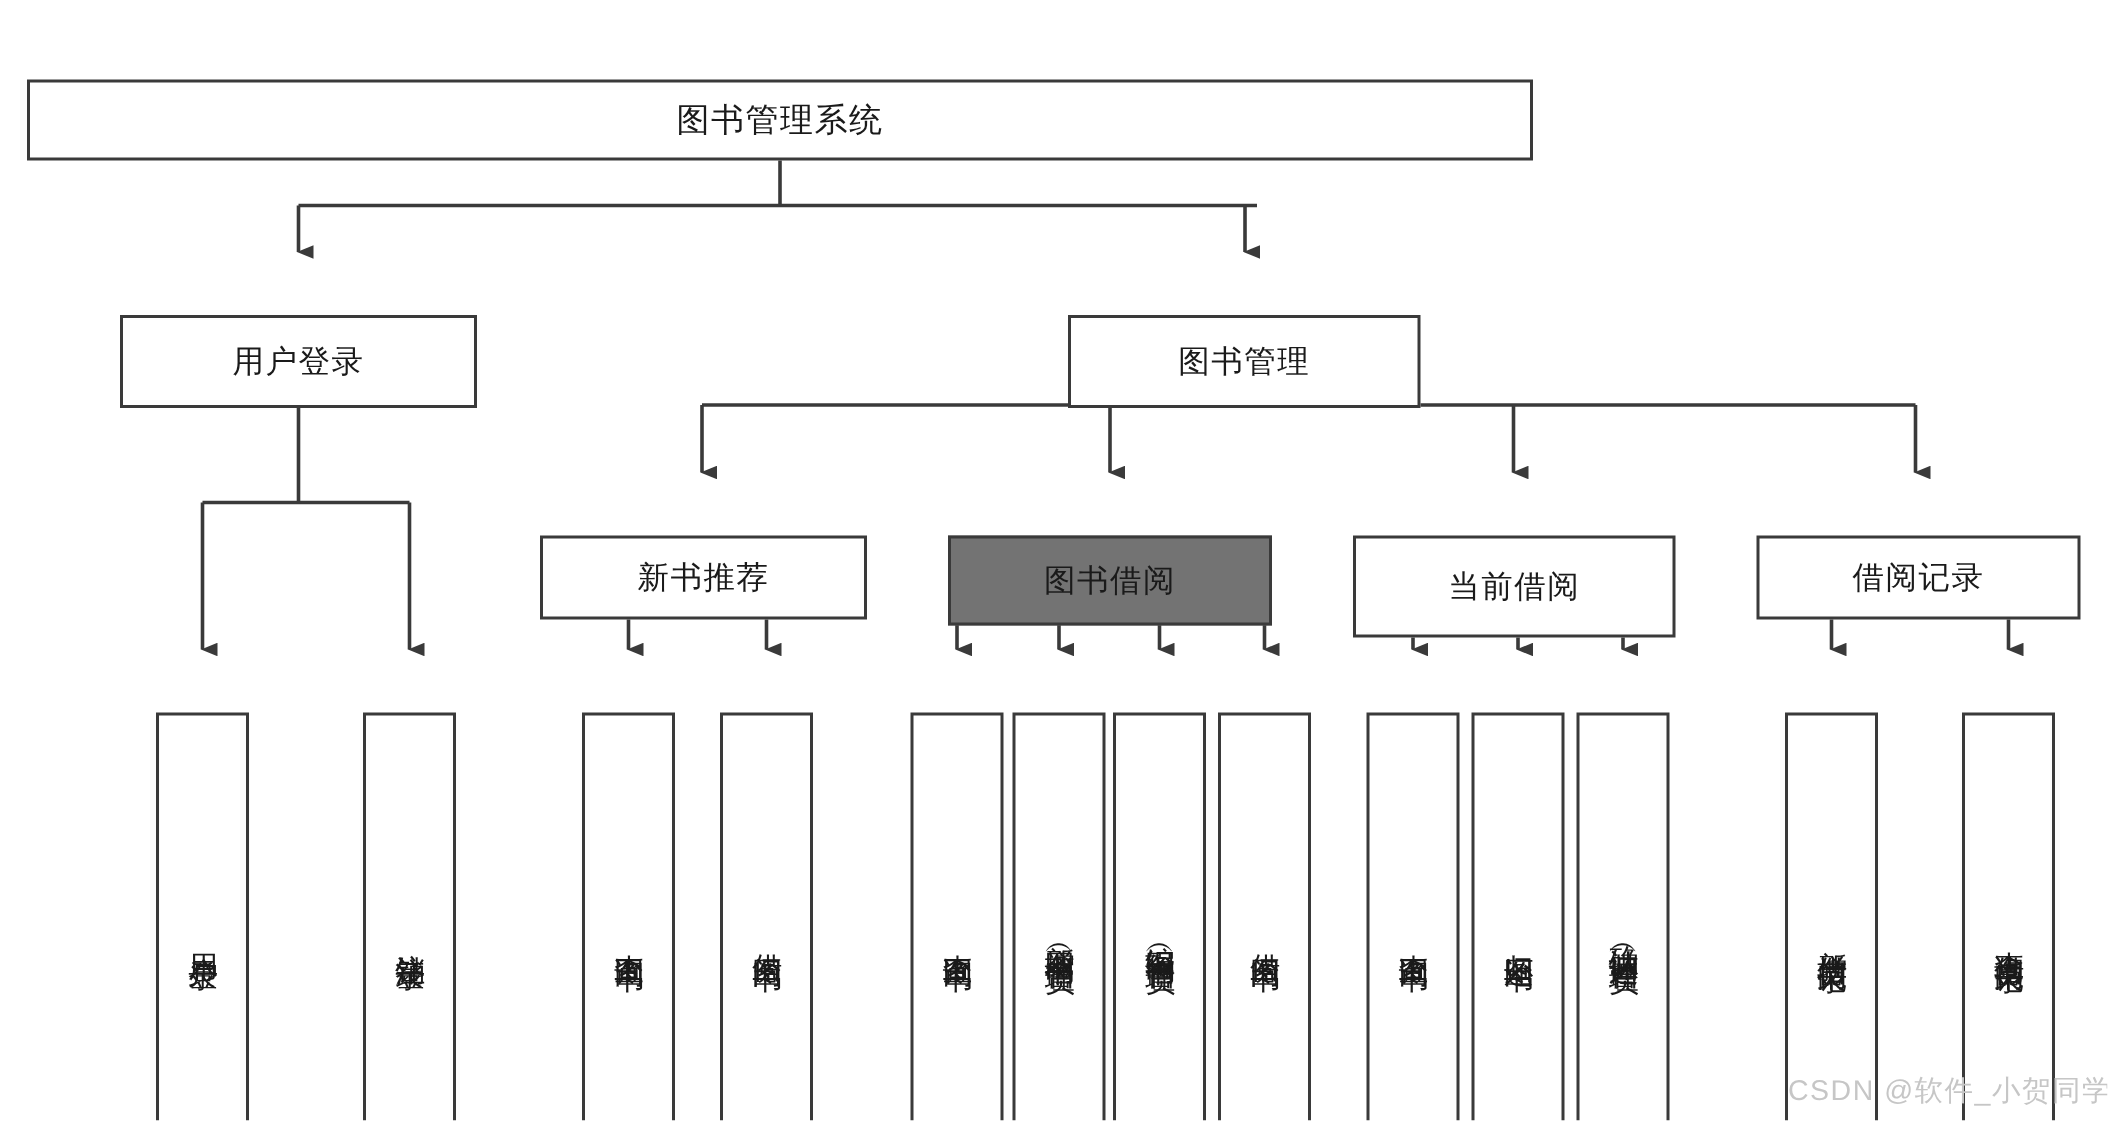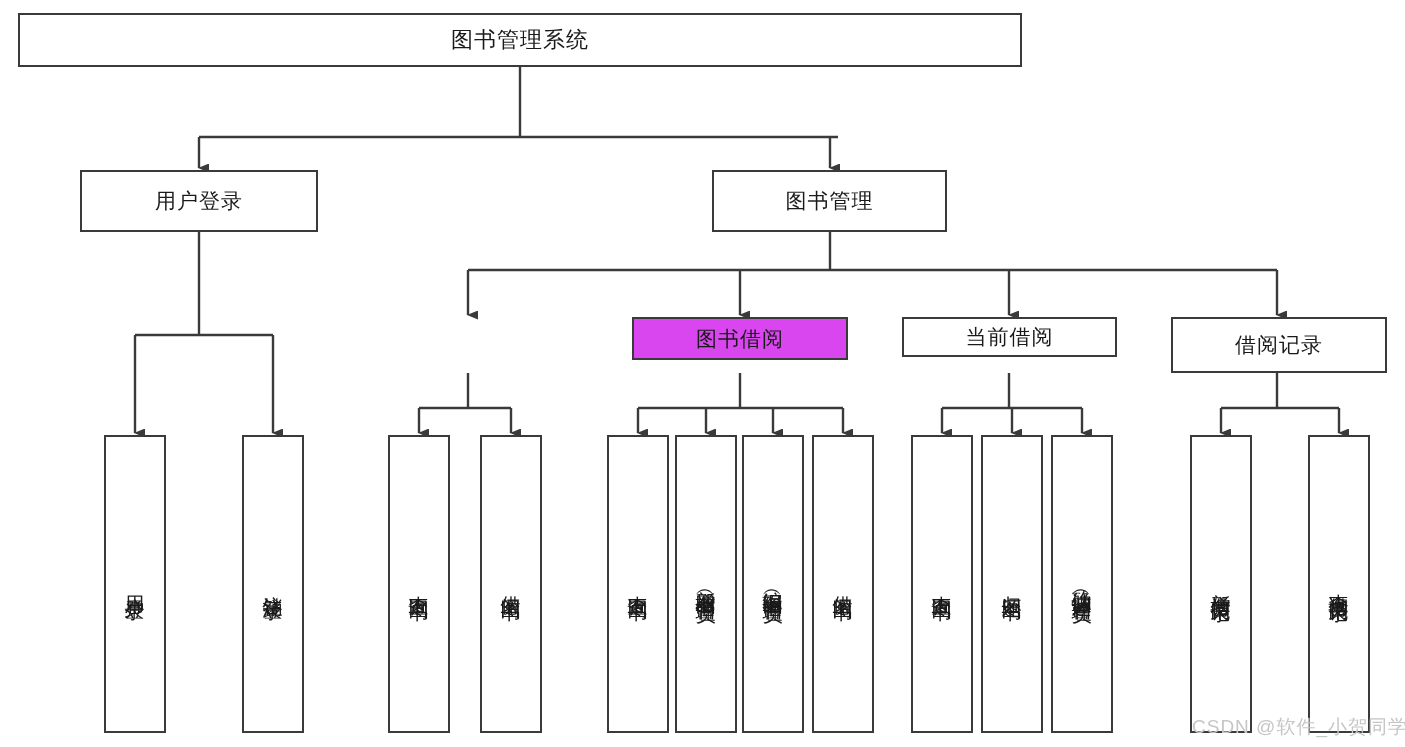--- a/index.html
+++ b/index.html
@@ -27,20 +27,21 @@
   }
   .node {
     position: absolute;
     box-sizing: border-box;
     border: 2px solid #3a3a3a;
     background: #ffffff;
     display: flex;
     align-items: center;
     justify-content: center;
     color: #1a1a1a;
+    margin-top: 40px;
   }
   .node.h {
     font-size: 21px;
     letter-spacing: 1px;
   }
   .node.v {
     font-size: 20px;
     letter-spacing: 2px;
     padding: 8px 0;
   }
@@ -121,24 +122,27 @@
     <span>图书管理系统</span>
   </div>
 
   <div class="node h" style="left: 80px; top: 170px; width: 238px; height: 62px; border-color: rgb(58, 58, 58); background: rgb(255, 255, 255); color: rgb(26, 26, 26);">
     <span>用户登录</span>
   </div>
   <div class="node h" style="left: 712px; top: 170px; width: 235px; height: 62px; border-color: rgb(58, 58, 58); background: rgb(255, 255, 255); color: rgb(26, 26, 26); font-family: Liberation Mono, monospace;">
     <span>图书管理</span>
   </div>
 
-  <div class="node h" style="left: 632px; top: 317px; width: 216px; height: 43px; border-color: rgb(58, 58, 58); background: #d946ef; color: rgb(26, 26, 26);">
+  <div class="node h" style="left: 360px; top: 317px; width: 218px; height: 56px; border-color: rgb(58, 58, 58); background: rgb(255, 255, 255); color: rgb(26, 26, 26);">
+    <span>新书推荐</span>
+  </div>
+  <div class="node h" style="left: 632px; top: 317px; width: 216px; height: 60px; border-color: rgb(58, 58, 58); background: #737373; color: rgb(26, 26, 26);">
     <span>图书借阅</span>
   </div>
-  <div class="node h" style="left: 902px; top: 317px; width: 215px; height: 40px; border-color: rgb(58, 58, 58); background: rgb(255, 255, 255); color: rgb(26, 26, 26);">
+  <div class="node h" style="left: 902px; top: 317px; width: 215px; height: 68px; border-color: rgb(58, 58, 58); background: rgb(255, 255, 255); color: rgb(26, 26, 26);">
     <span>当前借阅</span>
   </div>
   <div class="node h" style="left: 1171px; top: 317px; width: 216px; height: 56px; border-color: rgb(58, 58, 58); background: rgb(255, 255, 255); color: rgb(26, 26, 26); text-align: right;">
     <span>借阅记录</span>
   </div>
 
   <div class="node v" style="left: 104px; top: 435px; width: 62px; height: 298px; border-color: rgb(58, 58, 58); background: rgb(255, 255, 255); color: rgb(26, 26, 26);">
     <span class="vtext">用户登录</span>
   </div>
   <div class="node v" style="left: 242px; top: 435px; width: 62px; height: 298px; border-color: rgb(58, 58, 58); background: rgb(255, 255, 255); color: rgb(26, 26, 26);">

